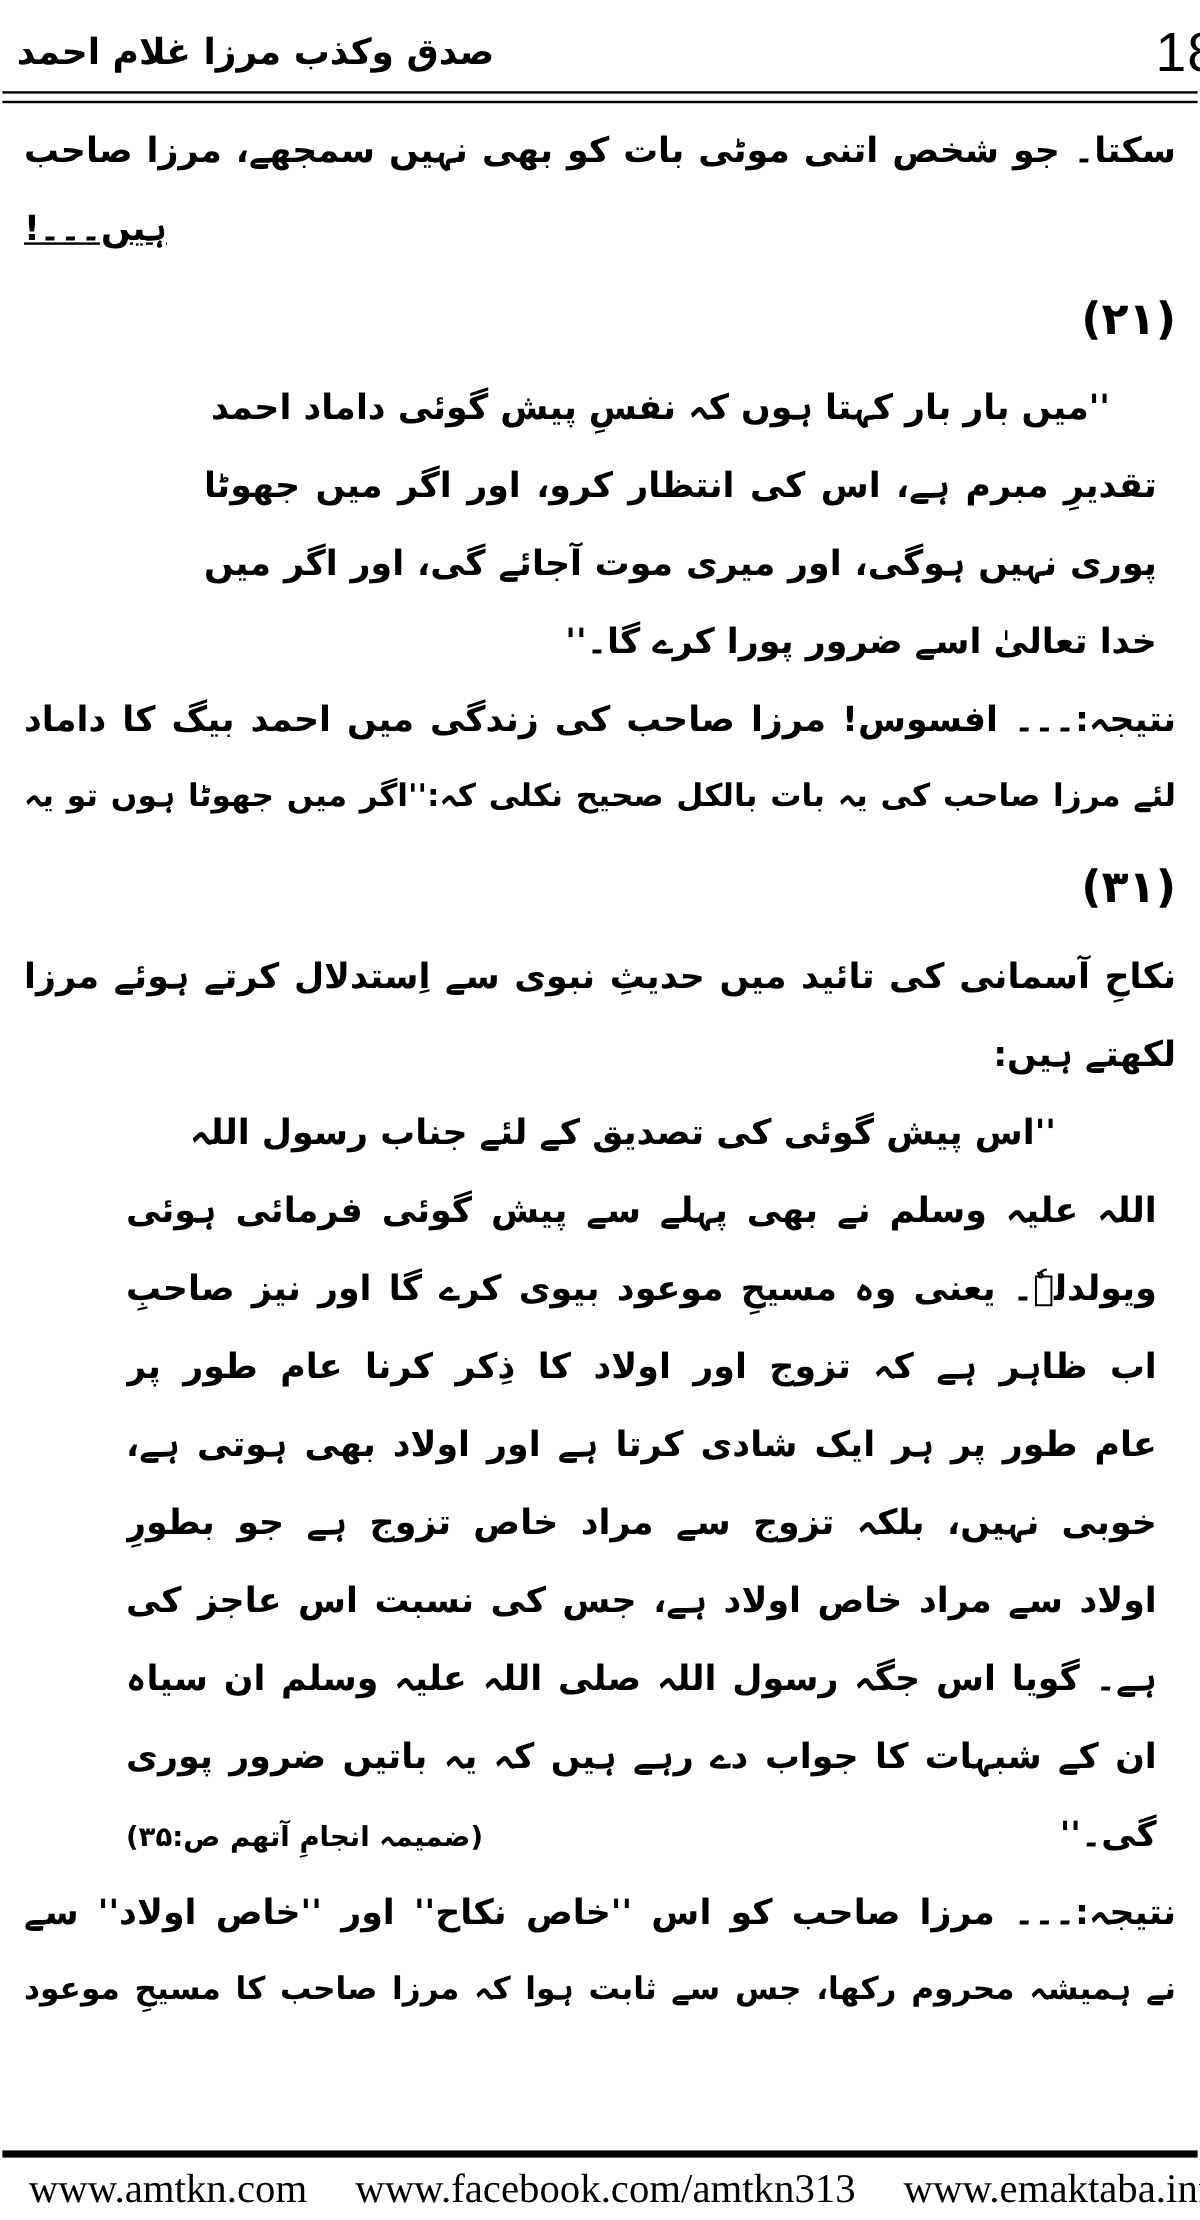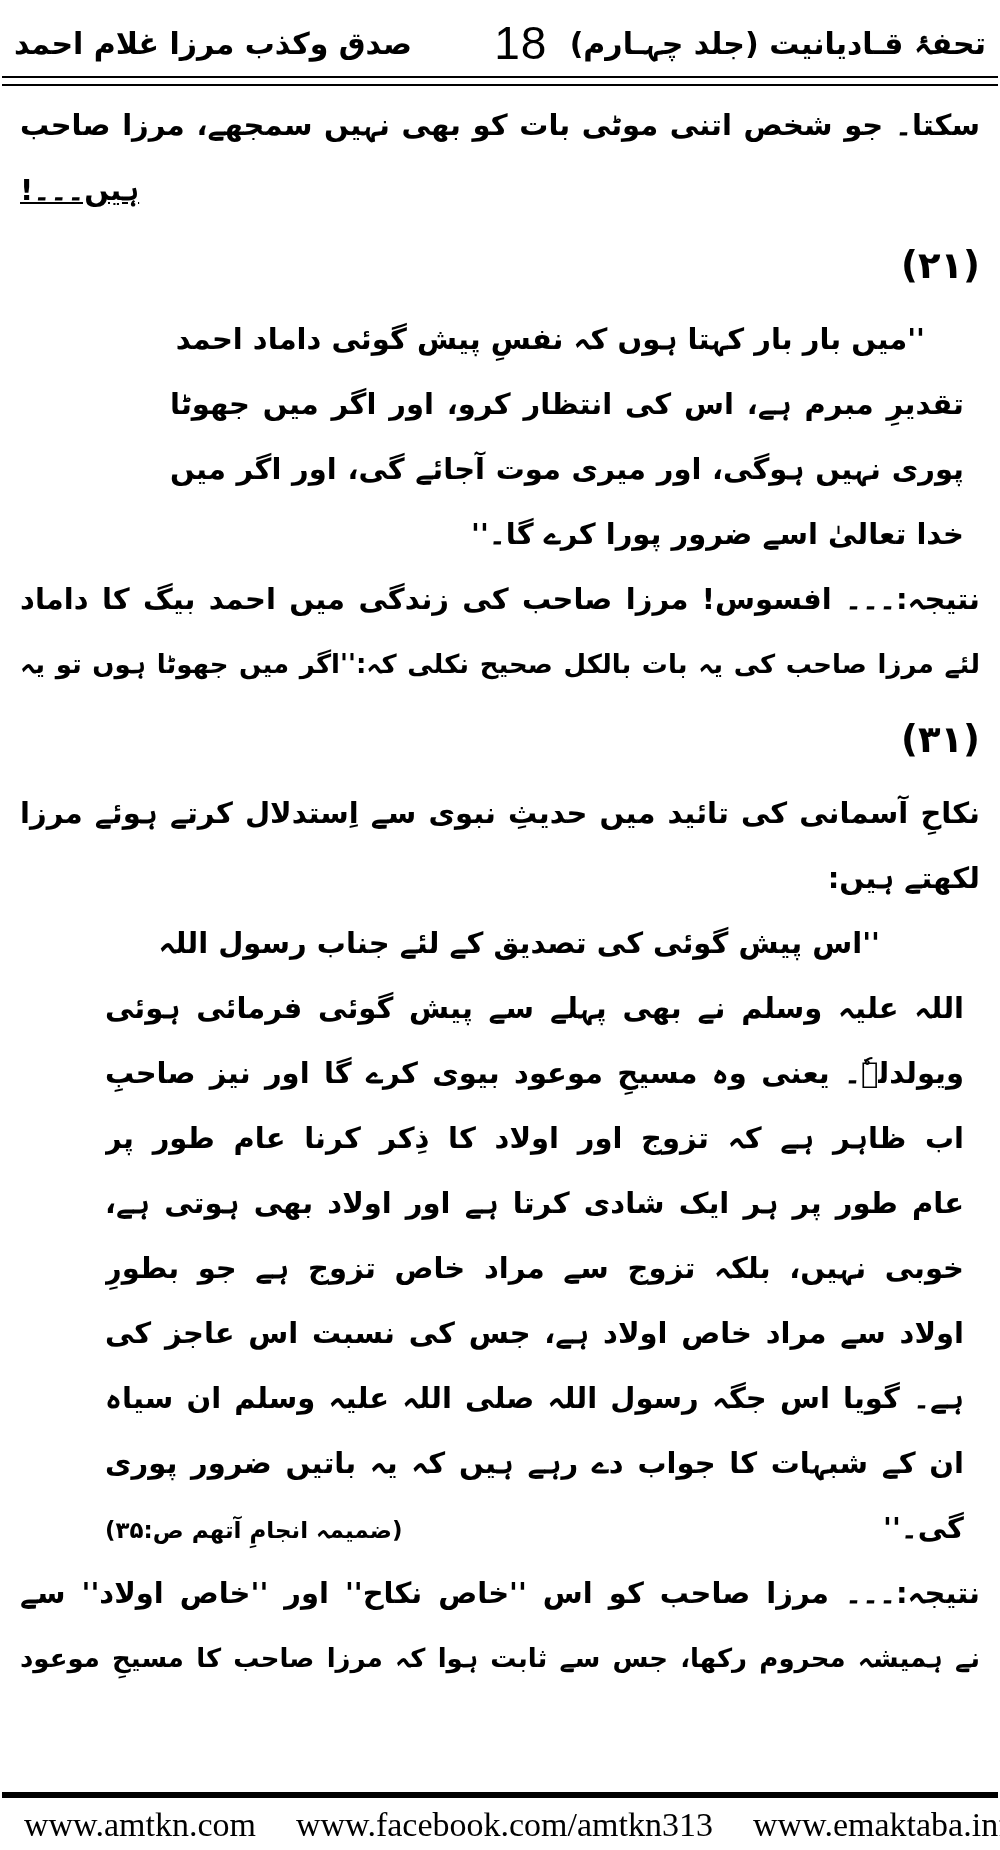--- a/index.html
+++ b/index.html
@@ -59,21 +59,20 @@
     font-family:"Liberation Serif",serif;
     font-size:34px;font-weight:400;white-space:nowrap;gap:40px;
   }
 </style>
 </head>
 <body>
 
 <div class="page">
 
   <header class="hdr">
-    <div class="title">تحفۂ قـادیانیت (جلد چہـارم)</div>
     <div class="pnum">18</div>
     <div class="title">صدق وکذب مرزا غلام احمد</div>
   </header>
 
   <div class="hrule"></div>
 
   <main class="bodytext" id="body-lines">
       <div class="line a-justify">سکتا۔ جو شخص اتنی موٹی بات کو بھی نہیں سمجھے، مرزا صاحب اسے ''احمق'' کا خطاب دیتے</div>
       <div class="line a-left">ہیں۔۔۔!</div>
       <div class="line a-center k-marker">(۲۱)</div>

